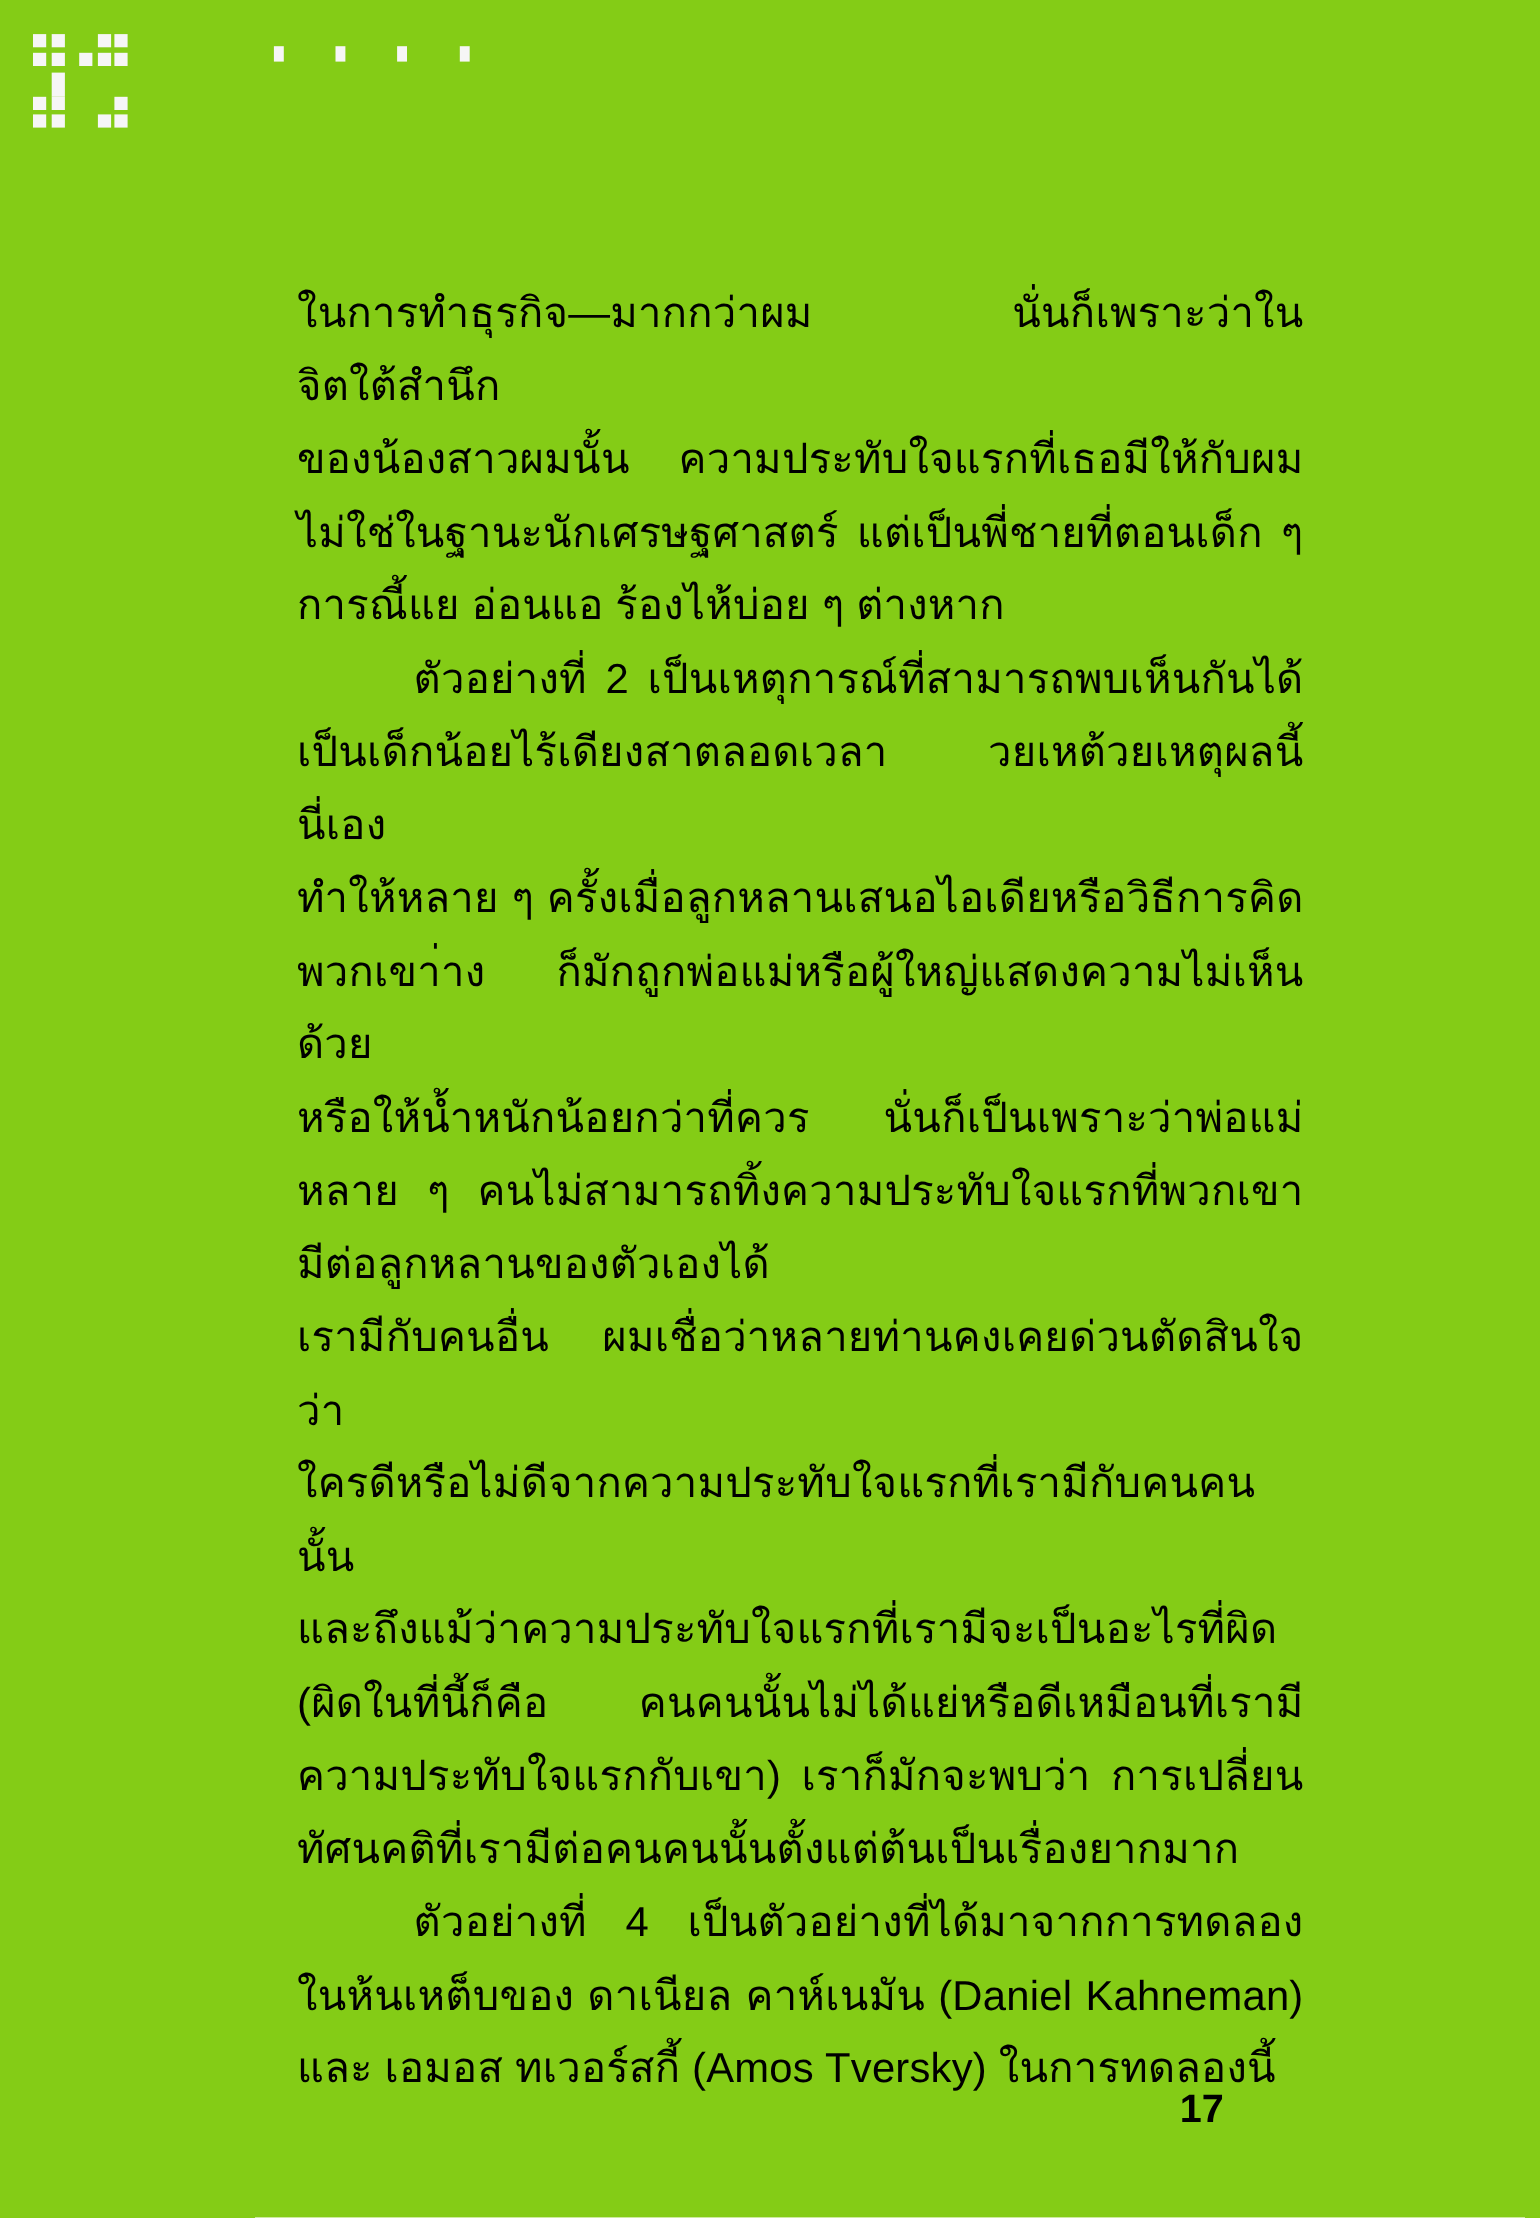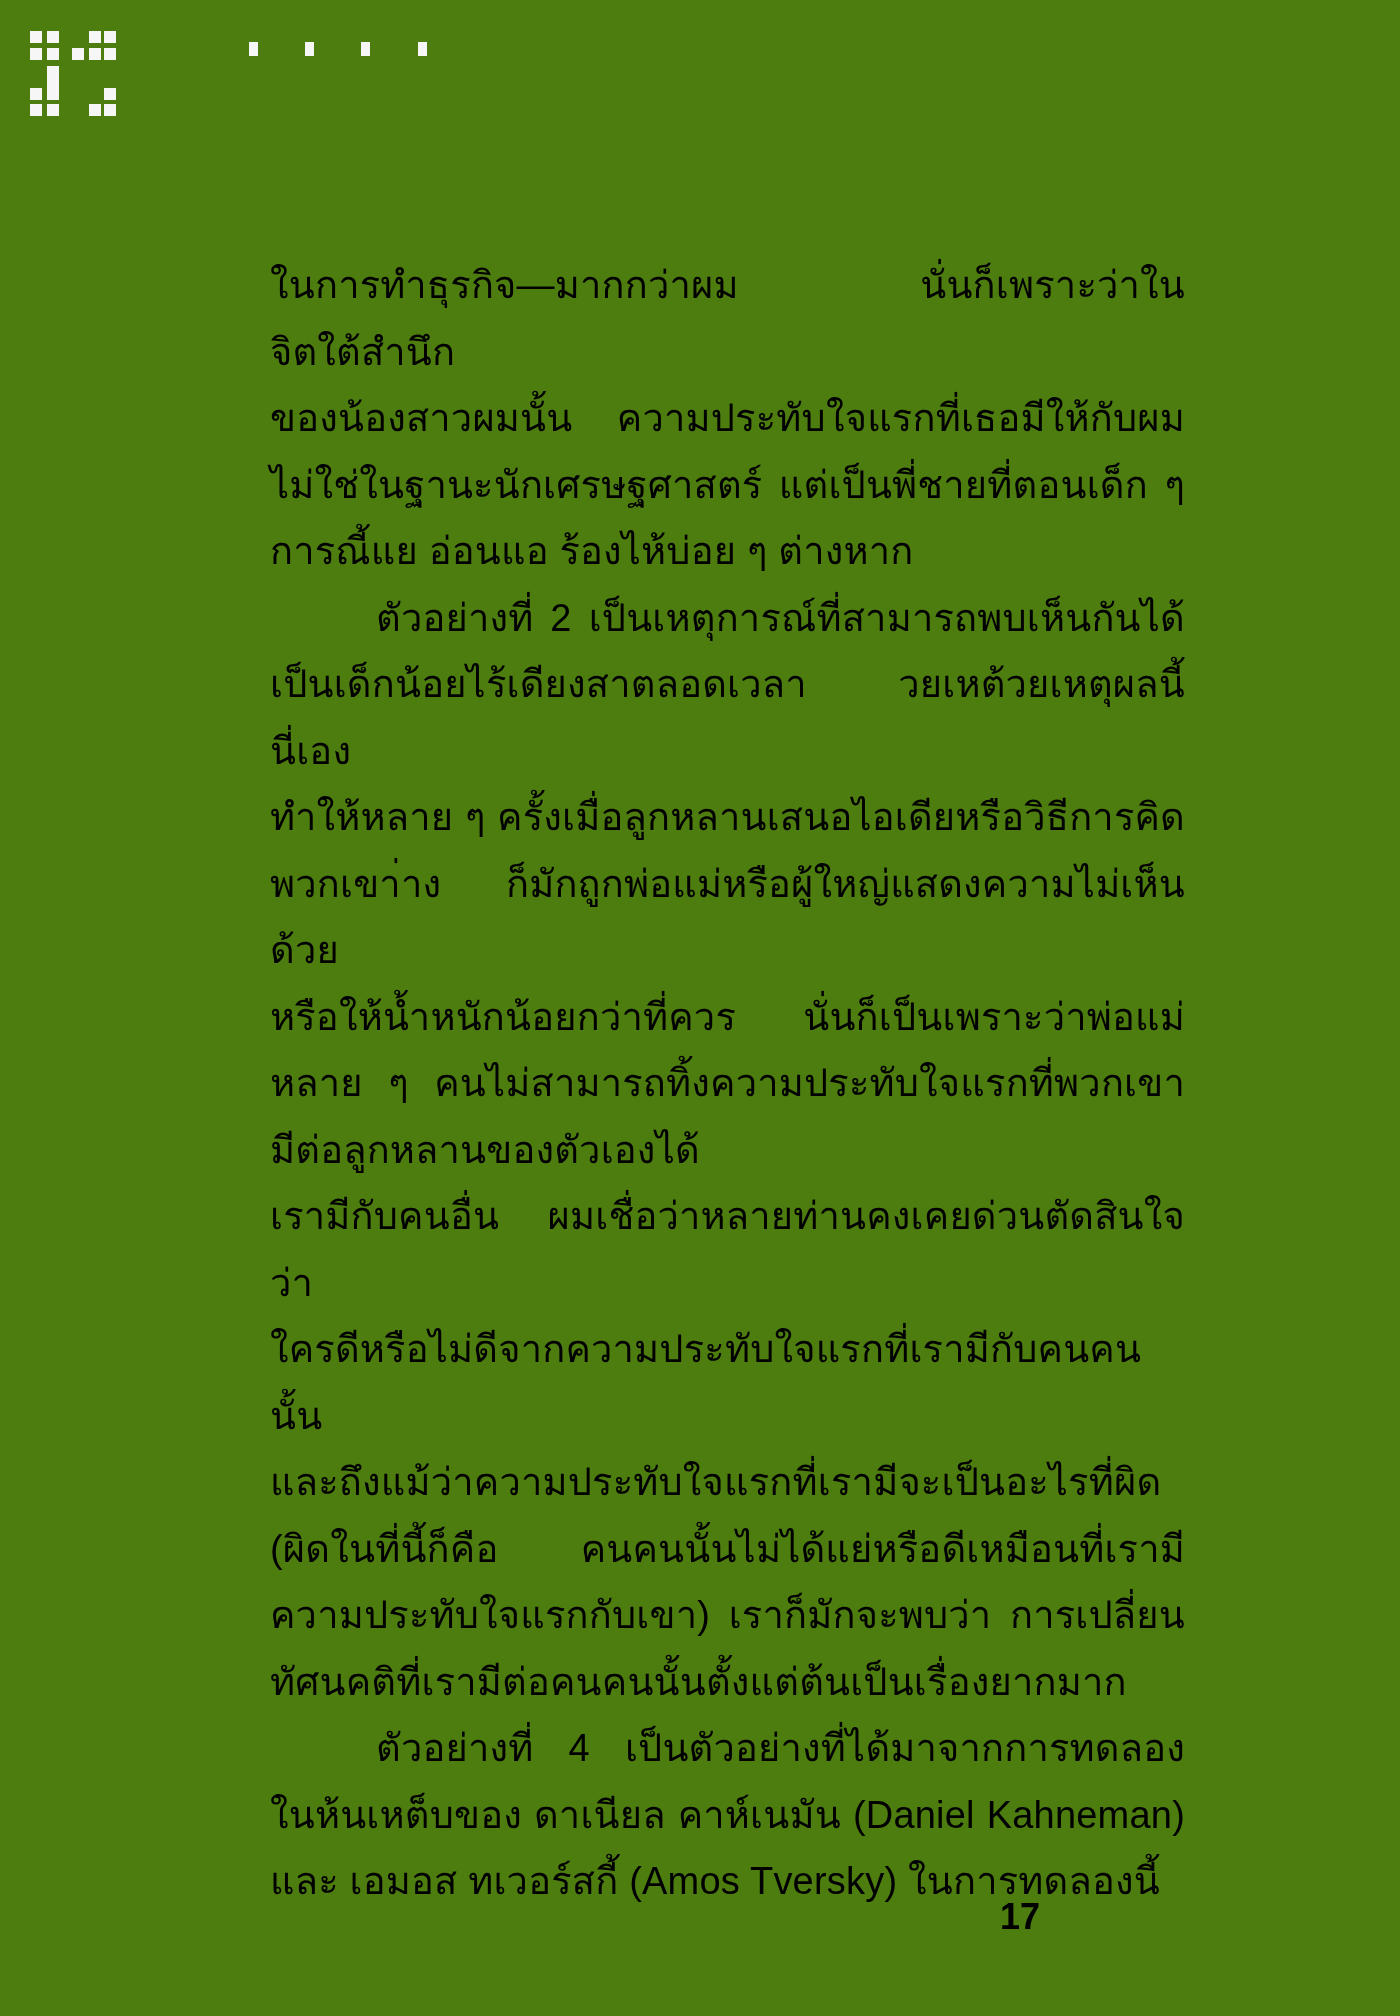--- a/index.html
+++ b/index.html
@@ -4,21 +4,21 @@
 <style>
   html, body {
     margin: 0;
     padding: 0;
     background: #ffffff;
   }
   .page {
     position: relative;
     width: 1400px;
     height: 2016px;
-    background: #4d7c0f;
+    background: #84cc16;
     color: #000000;
     font-family: "Liberation Sans", sans-serif;
     overflow: hidden;
   }
   .body-text {
     position: absolute;
     left: 270px;
     top: 252px;
     width: 915px;
     font-size: 38px;
@@ -34,21 +34,21 @@
     text-align-last: left;
   }
   .line.indent {
     text-indent: 106px;
   }
   .page-number {
     position: absolute;
     top: 1896px;
     left: 1000px;
     width: 185px;
-    text-align: left;
+    text-align: center;
     font-size: 36px;
     font-weight: bold;
   }
   
   .artifact {
     position: absolute;
     background: #f6f6f6;
   }
 </style>
 </head>

